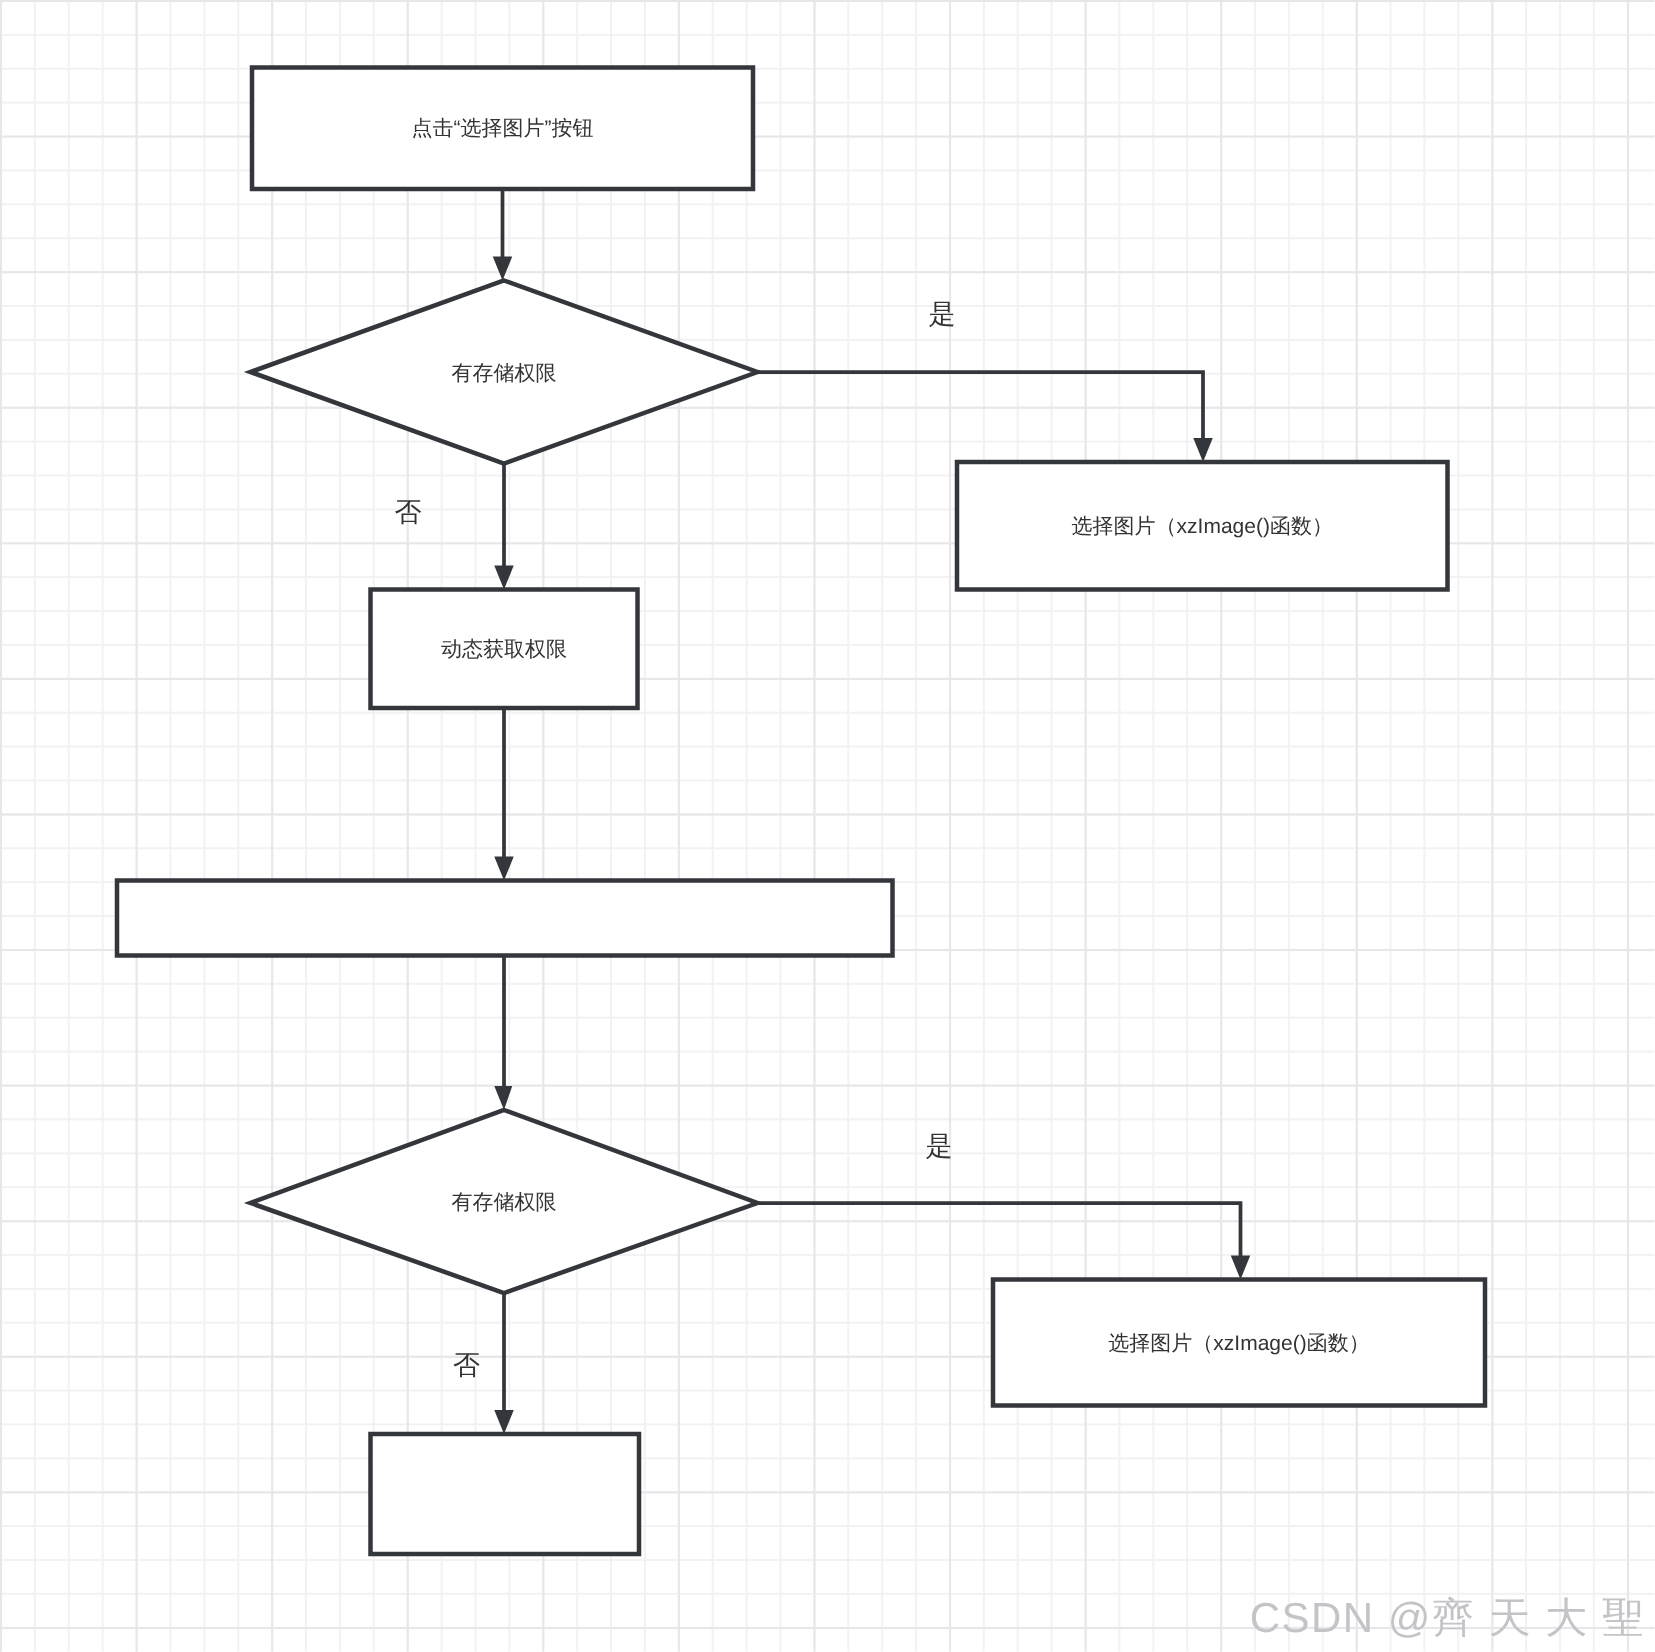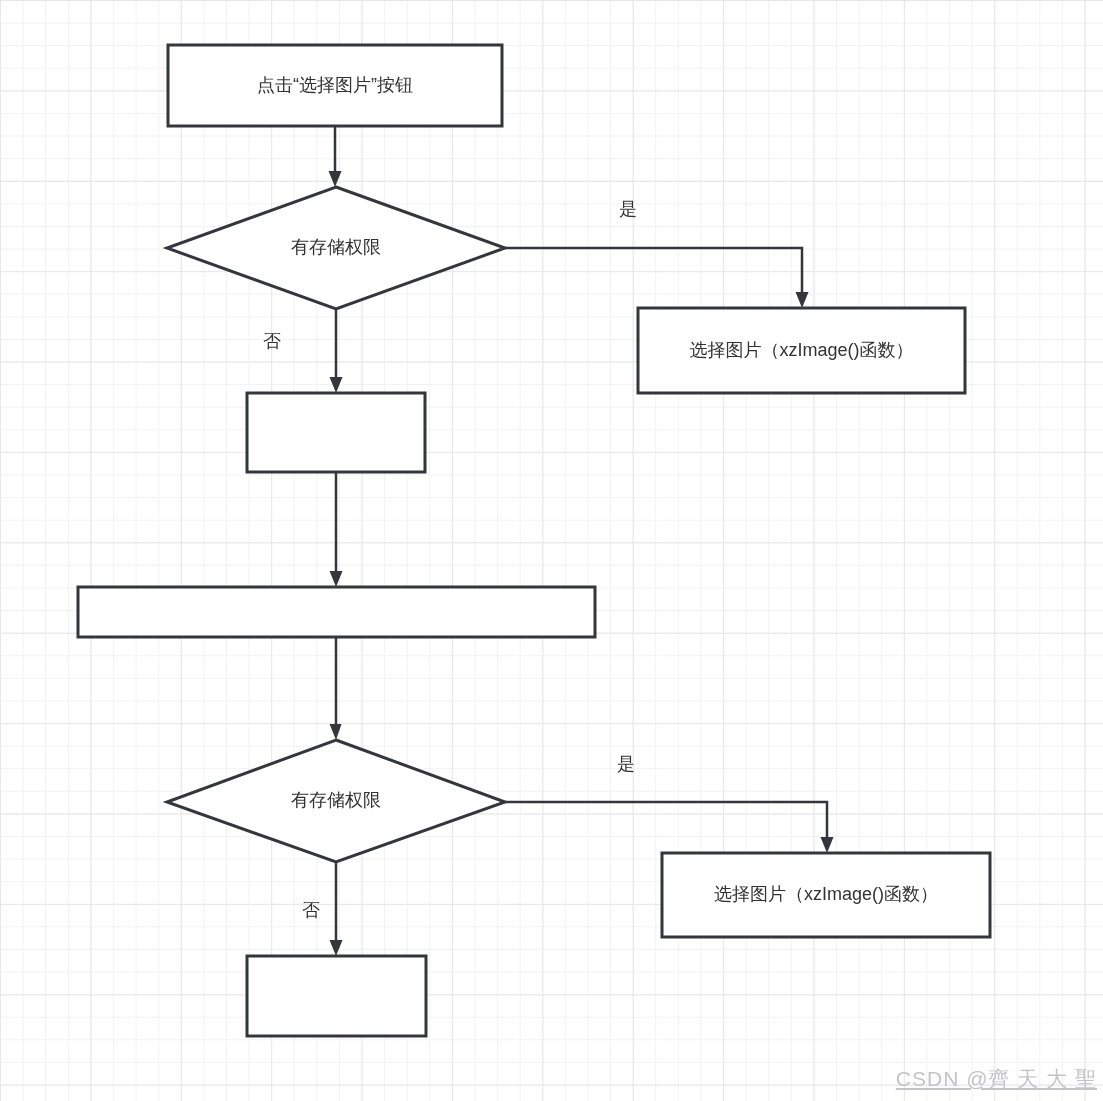--- a/index.html
+++ b/index.html
@@ -46,21 +46,21 @@
   .arrowhead{
     fill:var(--stroke);
     stroke:none;
   }
   .lbl{
     position:absolute;
     display:flex;
     align-items:center;
     justify-content:center;
     text-align:center;
-    font-size:18px;
+    font-size:14px;
     color:var(--text);
     line-height:1.3;
     white-space:nowrap;
     pointer-events:none;
   }
   .edge-lbl{
     position:absolute;
     display:flex;
     align-items:center;
     justify-content:center;
@@ -70,25 +70,24 @@
   }
   .watermark{
     position:absolute;
     right:6px;
     top:1064px;
     width:420px;
     height:30px;
     display:flex;
     align-items:center;
     justify-content:flex-end;
-    font-size:21px;
+    font-size:28px;
     letter-spacing:1px;
     color:var(--watermark);
     pointer-events:none;
-    text-decoration:underline;
   }
 </style>
 </head>
 <body>
 
 <div class="canvas">
 
   <svg class="layer" viewBox="0 0 1103 1101" xmlns="http://www.w3.org/2000/svg">
 
     <path class="connector" d="M335 126 V172"></path>
@@ -121,20 +120,21 @@
     <rect class="node" x="662" y="853" width="328" height="84"></rect>
     <rect class="node" x="247" y="956" width="179" height="80"></rect>
   </svg>
 
   <div class="lbl" style="left:168px;top:45px;width:334px;height:81px">点击“选择图片”按钮</div>
 
   <div class="lbl" style="left:167px;top:187px;width:338px;height:122px">有存储权限</div>
 
   <div class="lbl" style="left:638px;top:308px;width:327px;height:85px">选择图片（xzImage()函数）</div>
 
+  <div class="lbl" style="left:247px;top:393px;width:178px;height:79px">动态获取权限</div>
 
 
   <div class="lbl" style="left:167px;top:740px;width:338px;height:122px">有存储权限</div>
 
   <div class="lbl" style="left:662px;top:853px;width:328px;height:84px">选择图片（xzImage()函数）</div>
 
 
   <div class="edge-lbl" style="left:605px;top:194px;width:46px;height:30px">是</div>
 
   <div class="edge-lbl" style="left:249px;top:326px;width:46px;height:30px">否</div>

